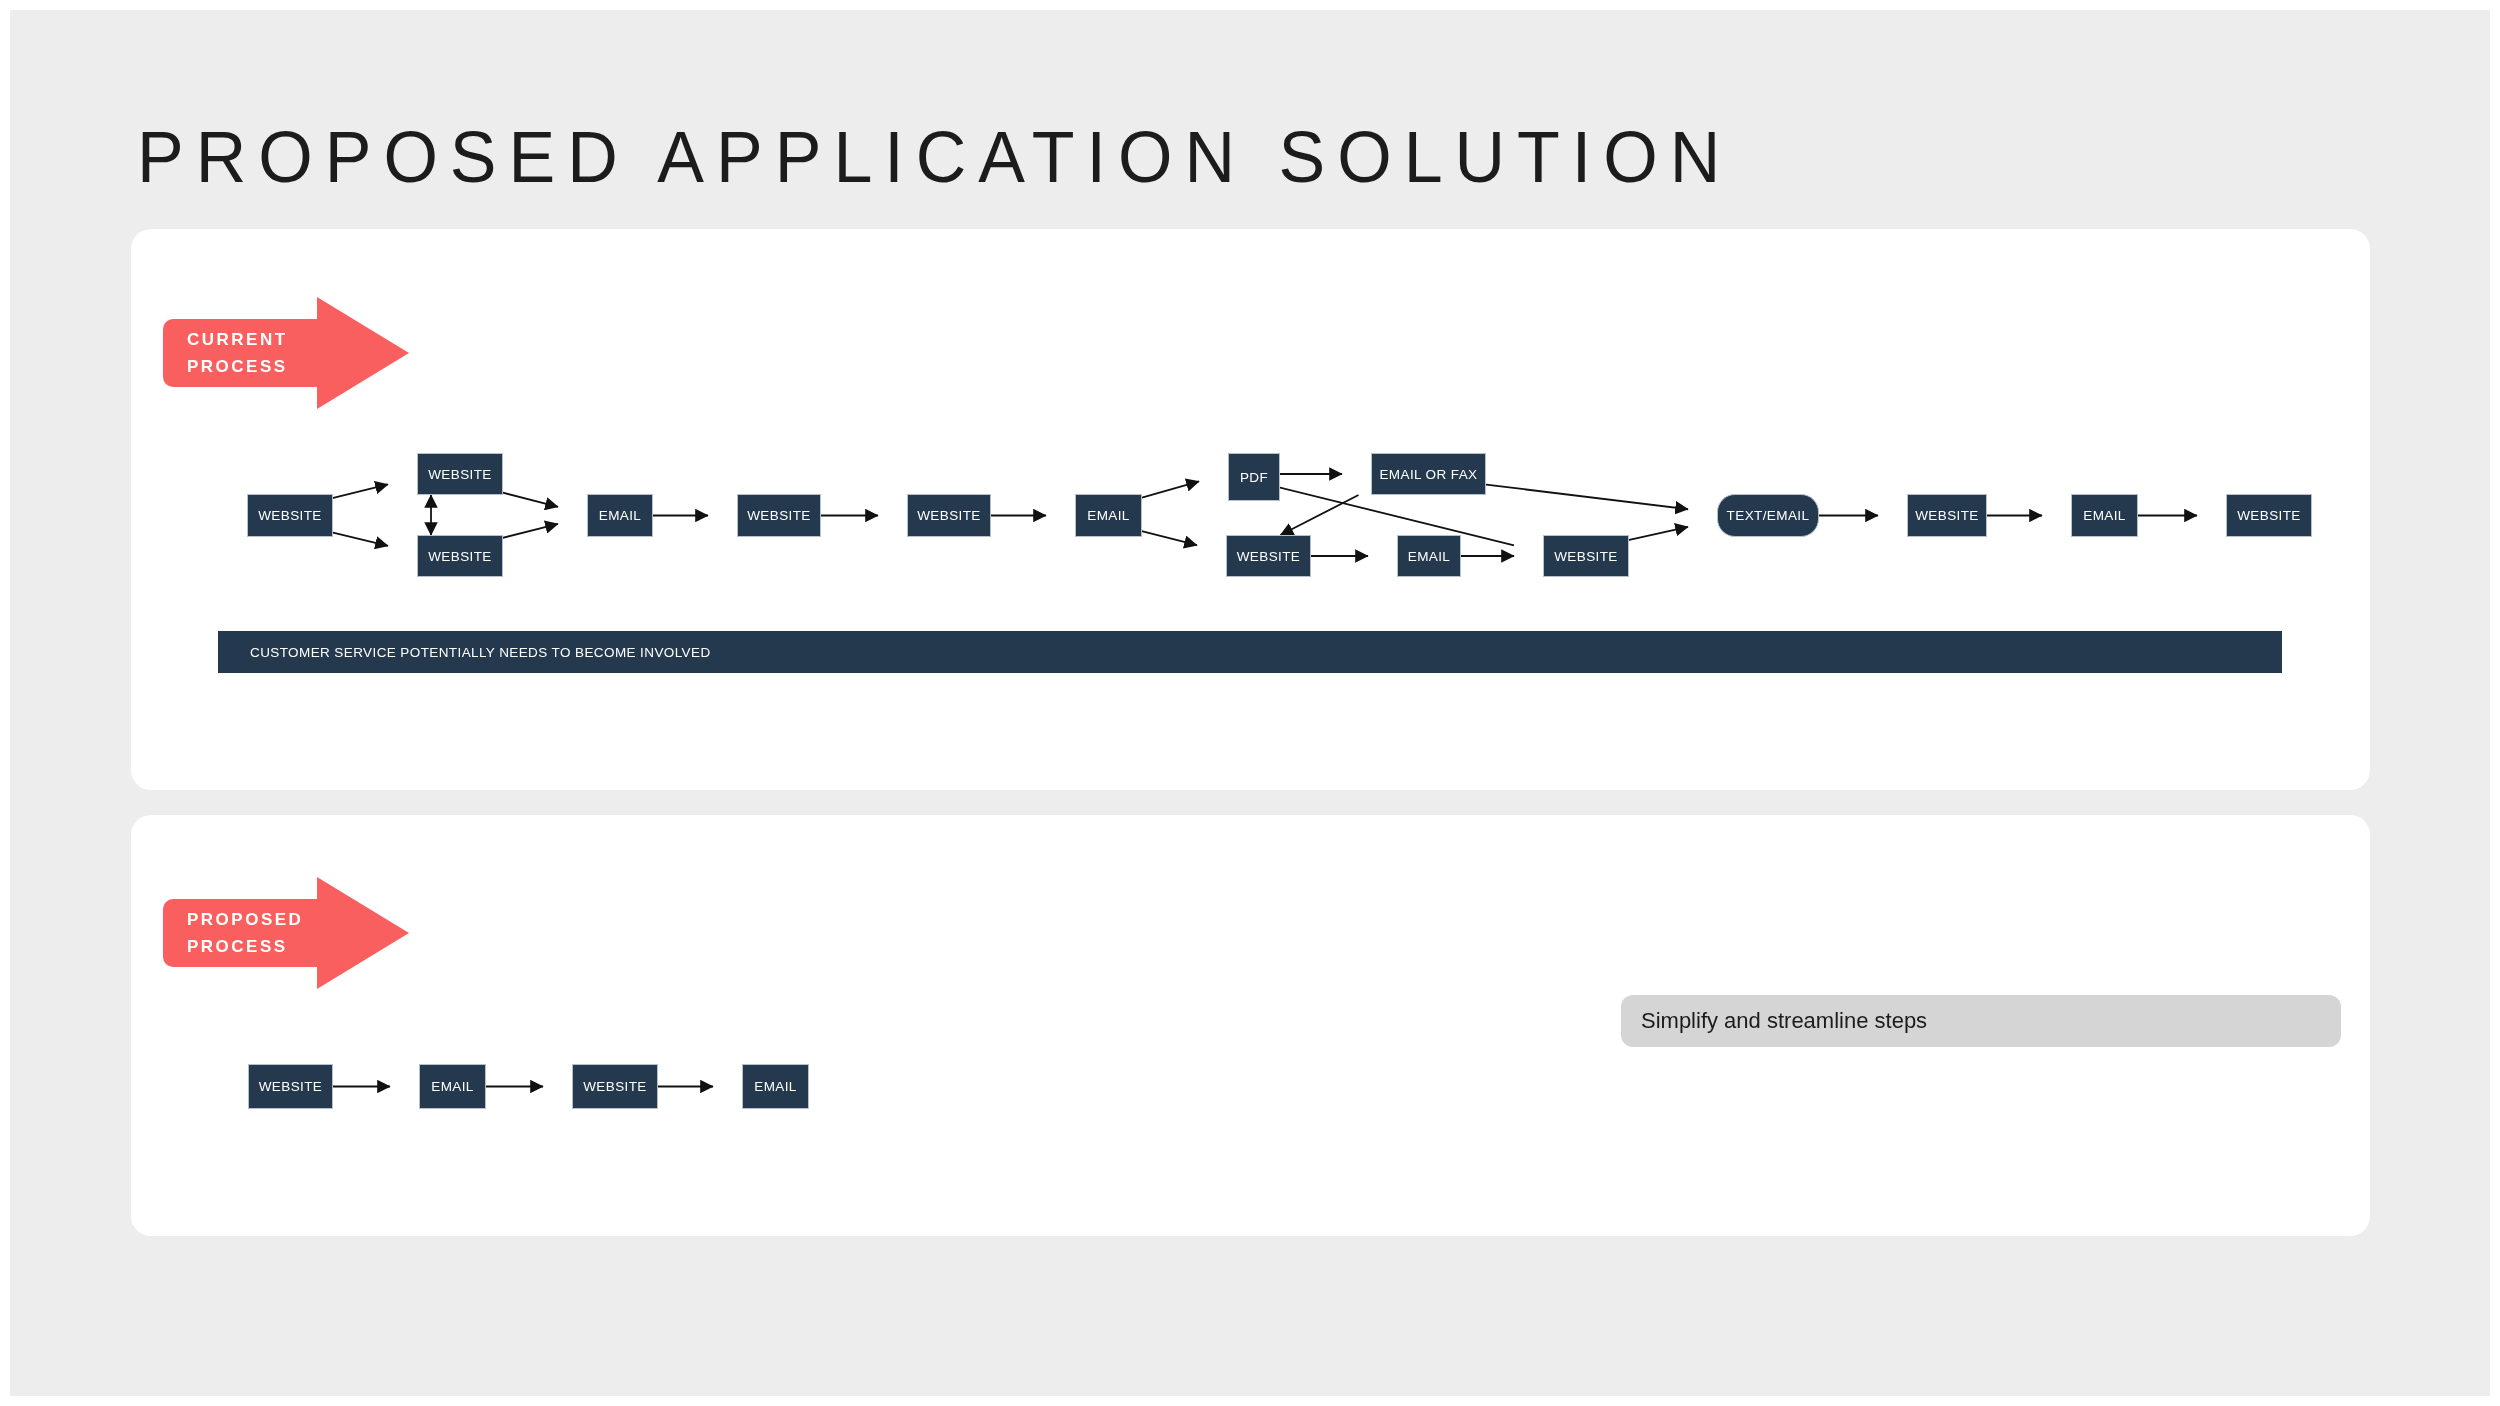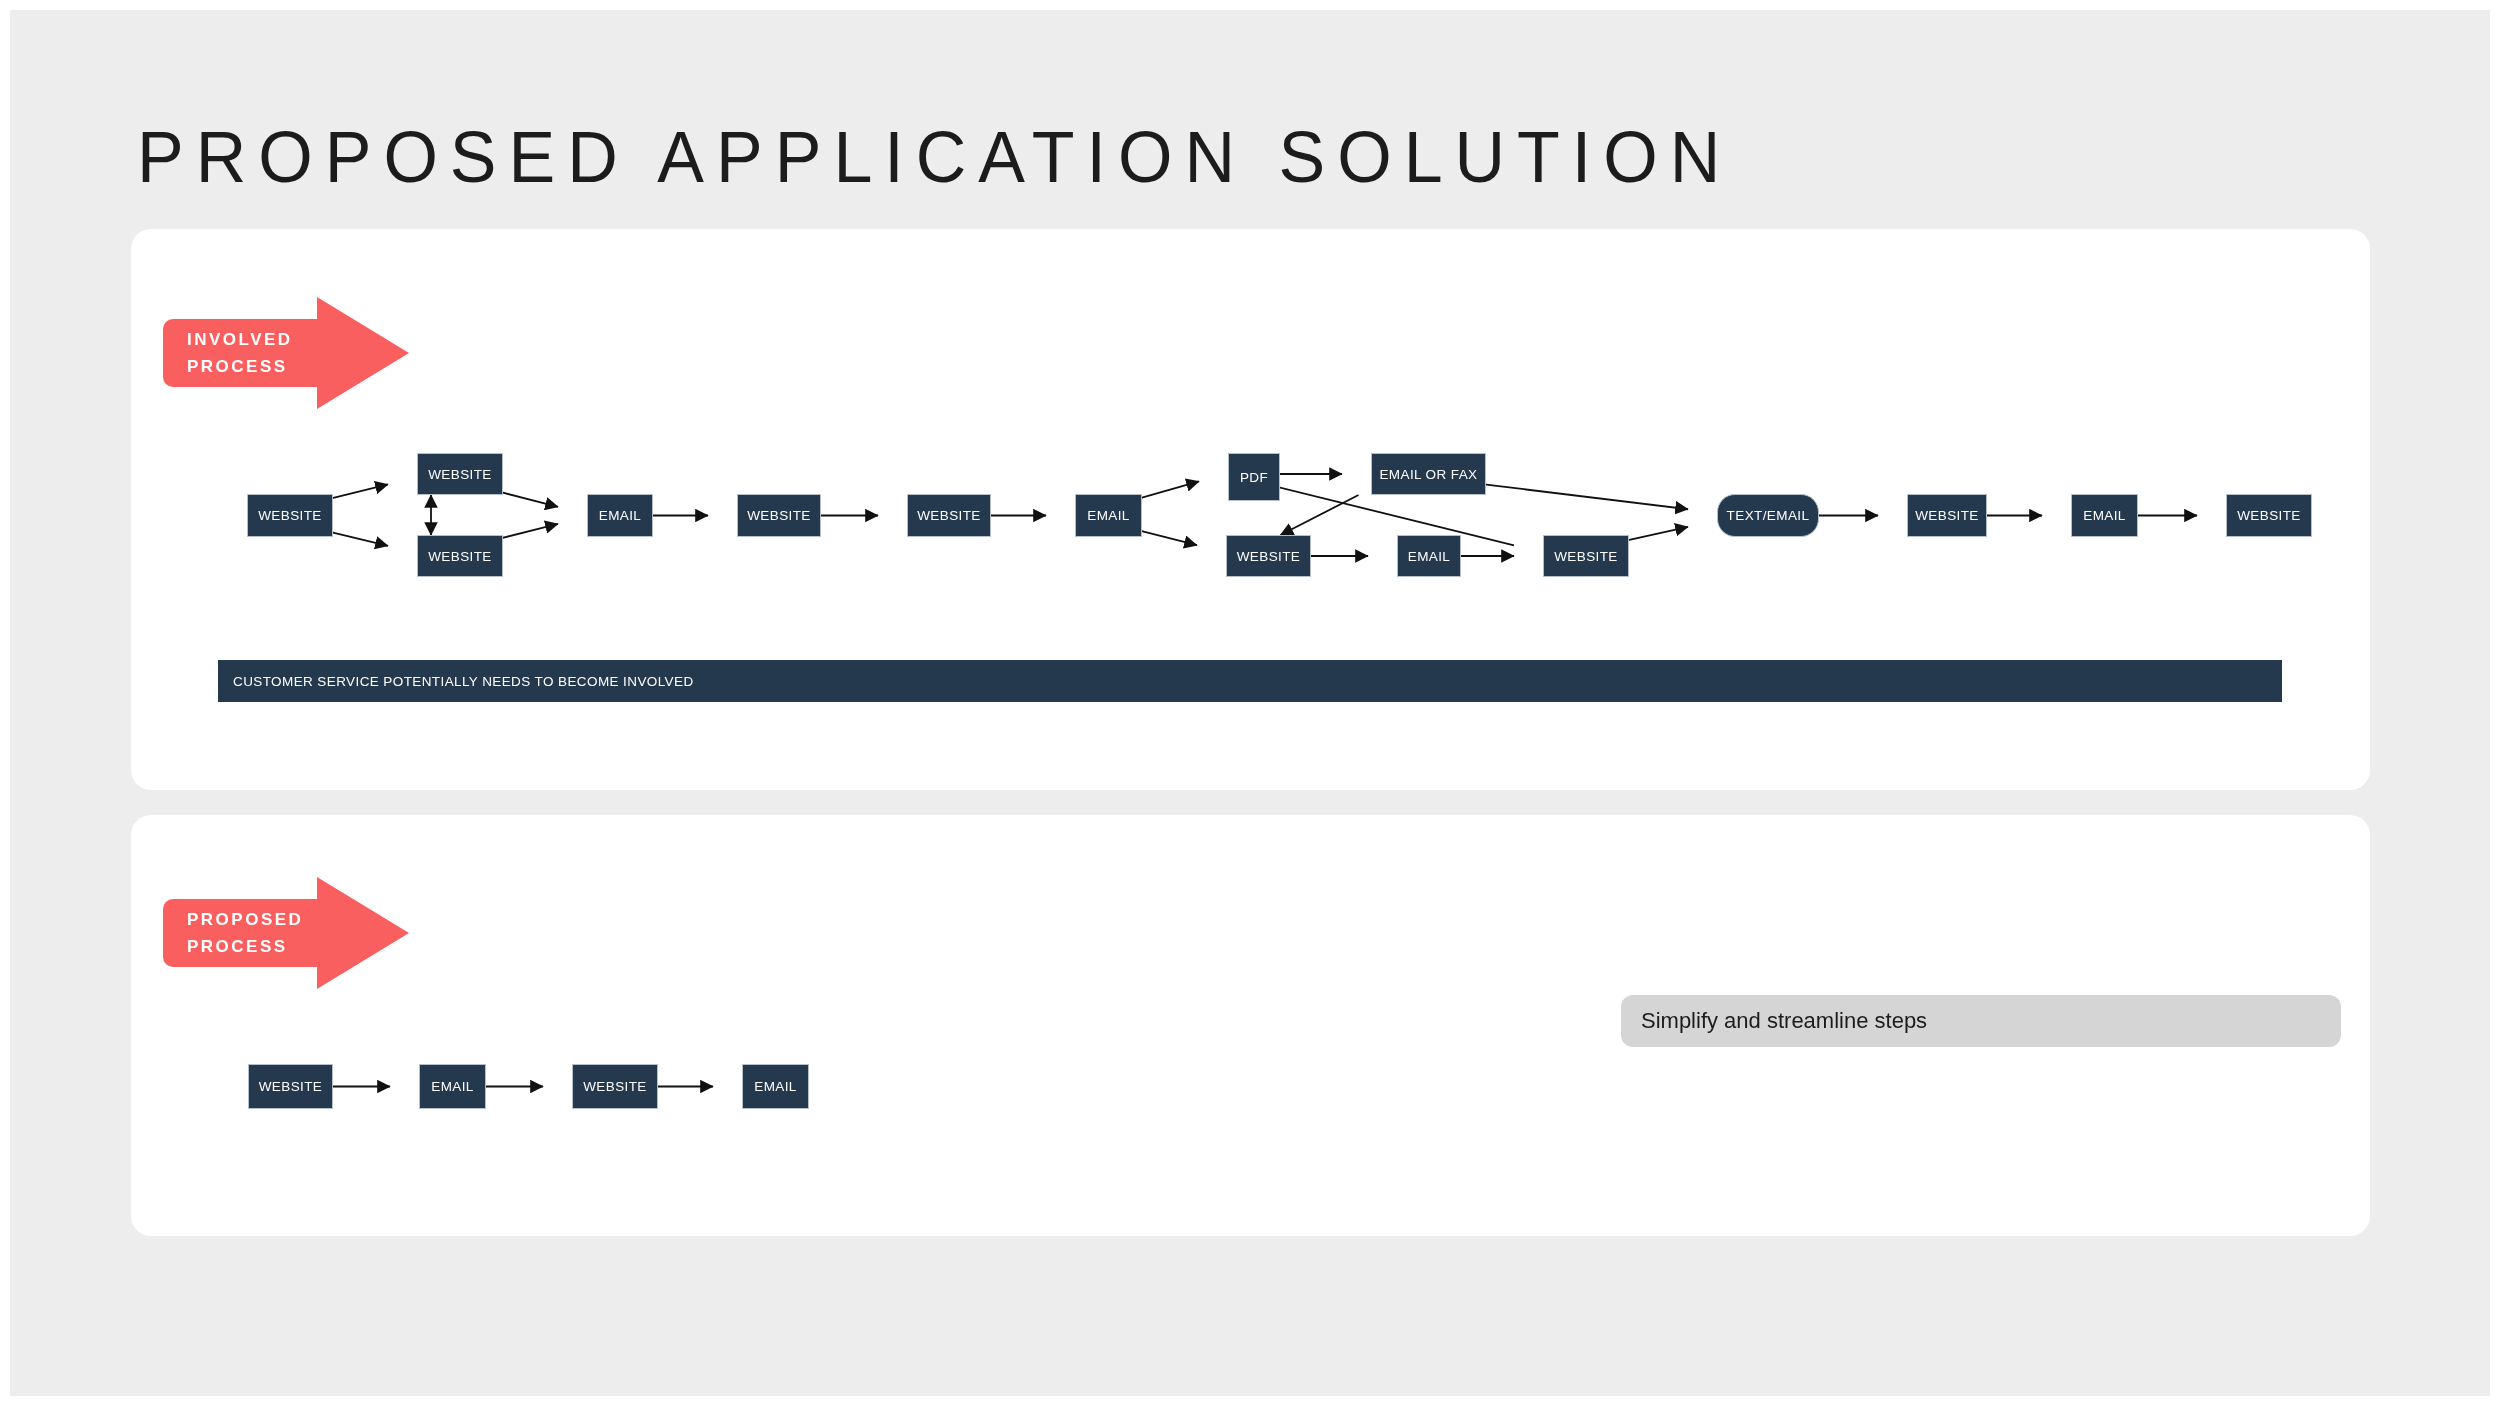--- a/index.html
+++ b/index.html
@@ -46,24 +46,24 @@
   }
   .arrow-head{
     position:absolute;left:154px;top:0;width:0;height:0;
     border-top:56px solid transparent;
     border-bottom:56px solid transparent;
     border-left:92px solid var(--red,#F95F5F);
   }
 
   
   .banner{
-    position:absolute;left:208px;top:650px;width:2064px;height:42px;
+    position:absolute;left:208px;top:621px;width:2064px;height:42px;
     background:var(--navy,#24384E);
     display:flex;align-items:center;
-    padding-left:15px;box-sizing:border-box;
+    padding-left:32px;box-sizing:border-box;
   }
   .banner span{color:#fff;font-size:13.5px;letter-spacing:.4px;}
 
   
   .pill{
     position:absolute;left:1611px;width:720px;height:52px;
     background:var(--pill-bg,#D5D5D5);
     border-radius:12px;
     display:flex;align-items:center;
     padding-left:20px;box-sizing:border-box;
@@ -151,21 +151,21 @@
       <div class="node" style="left: 2187px; top: 484px; width: 86px; height: 43px;">WEBSITE</div>
       <div class="node" style="left: 209px; top: 1054px; width: 85px; height: 45px;">WEBSITE</div>
       <div class="node" style="left: 380px; top: 1054px; width: 67px; height: 45px;">EMAIL</div>
       <div class="node" style="left: 533px; top: 1054px; width: 86px; height: 45px;">WEBSITE</div>
       <div class="node" style="left: 703px; top: 1054px; width: 67px; height: 45px;">EMAIL</div>
     </div>
 
   <div class="proc-arrow current">
     <div class="arrow-head"></div>
     <div class="arrow-body">
-      <span>INVOLVED</span>
+      <span>CURRENT</span>
       <span>PROCESS</span>
     </div>
   </div>
 
   <div class="proc-arrow proposed">
     <div class="arrow-head"></div>
     <div class="arrow-body">
       <span>PROPOSED</span>
       <span>PROCESS</span>
     </div>

